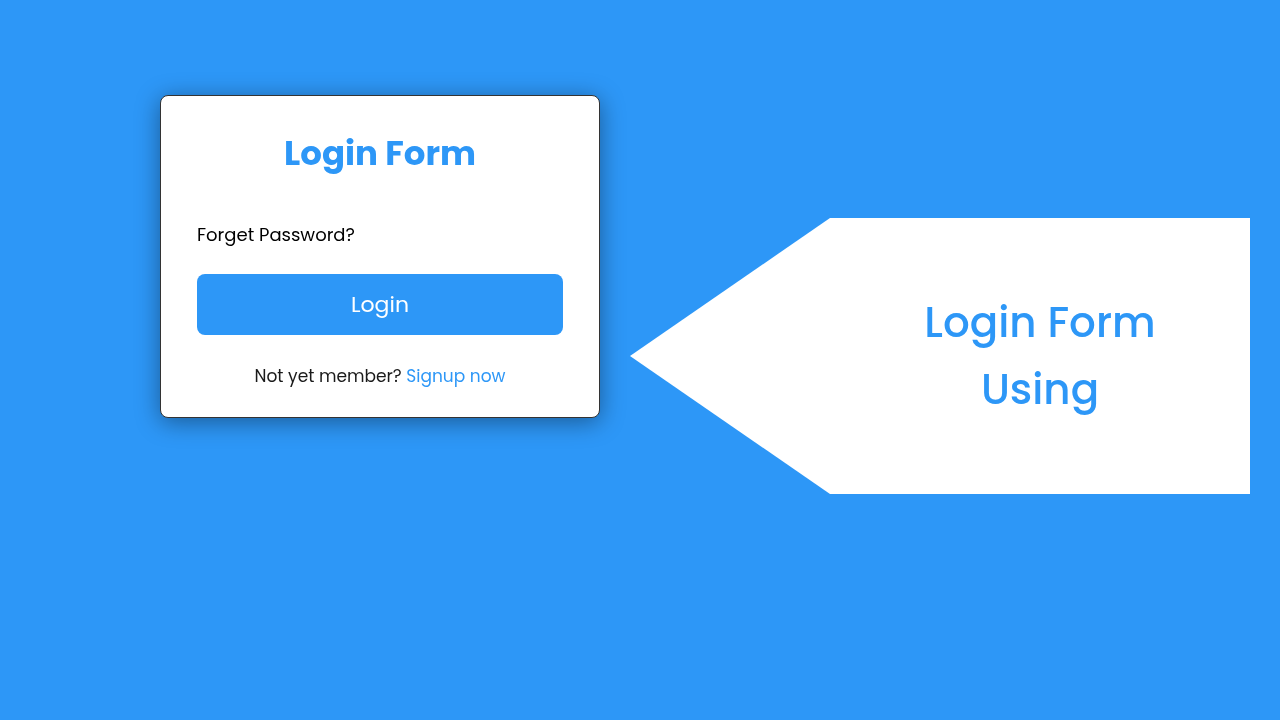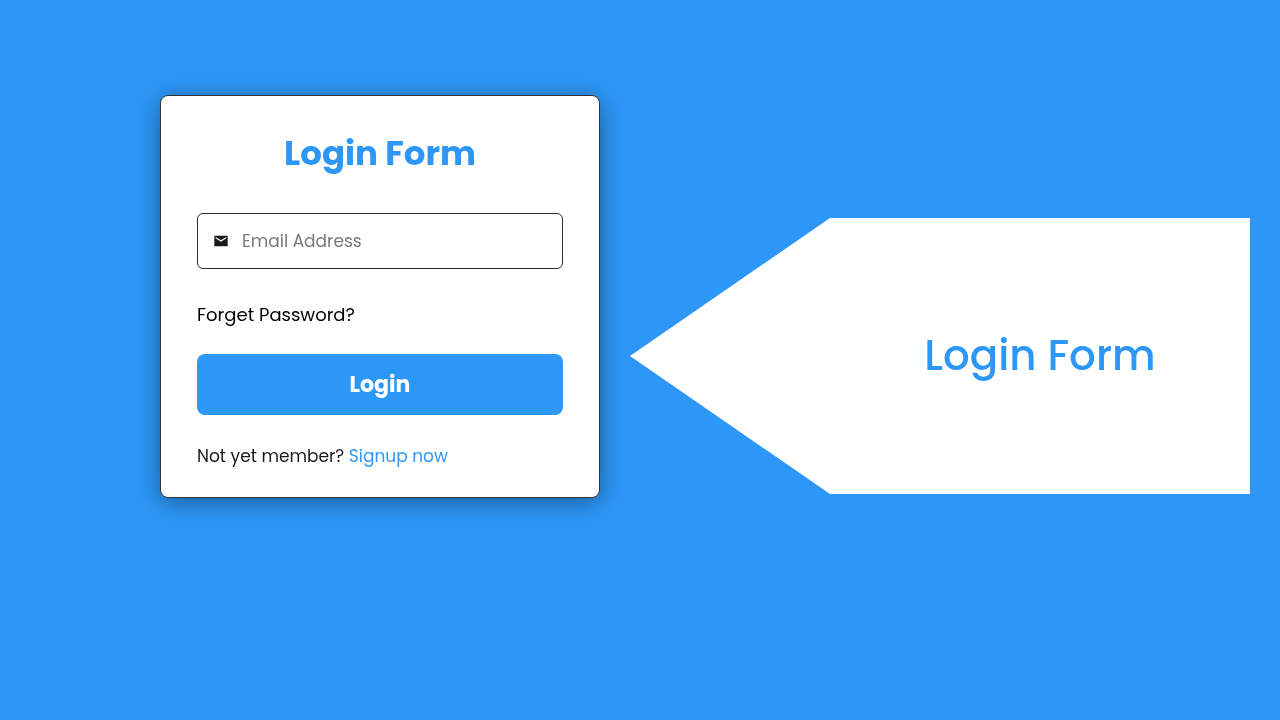--- a/index.html
+++ b/index.html
@@ -79,27 +79,27 @@
     }
 
     .login-btn {
       width: 100%;
       padding: 14px;
       background: #2d97f7;
       color: #ffffff;
       border: none;
       border-radius: 8px;
       font-size: 22px;
-      font-weight: 700;
+      font-weight: 400;
       cursor: pointer;
       margin-bottom: 28px;
     }
 
     .signup-row {
-      text-align: left;
+      text-align: center;
       font-size: 17px;
       color: #1a1a1a;
     }
 
     .signup-link {
       color: #2d97f7;
       text-decoration: none;
     }
 
     .callout-box {
@@ -134,35 +134,28 @@
       text-align: center;
       line-height: 1.6;
     }
   </style>
 </head>
 <body>
 
 <div class="login-card">
   <h1 class="form-title">Login Form</h1>
 
-  <div class="input-wrapper">
-    <span class="input-icon">
-      <svg viewBox="0 0 24 24" width="20" height="16" fill="#1a1a1a">
-        <path d="M22 4H2v16h20V4zm-2 4l-8 5-8-5V6l8 5 8-5v2z"></path>
-      </svg>
-    </span>
-    <input type="text" class="text-input" placeholder="Email Address" style="">
-  </div>
 
 
   <a href="#" class="forget-link">Forget Password?</a>
 
   <button class="login-btn">Login</button>
 
   <div class="signup-row">
     <span>Not yet member? </span><a href="#" class="signup-link">Signup now</a>
   </div>
 </div>
 
 <div class="callout-arrow"></div>
 <div class="callout-box">
   <div class="callout-text">Login Form</div>
+  <div class="callout-text">Using</div>
 </div>
 
 </body></html>

